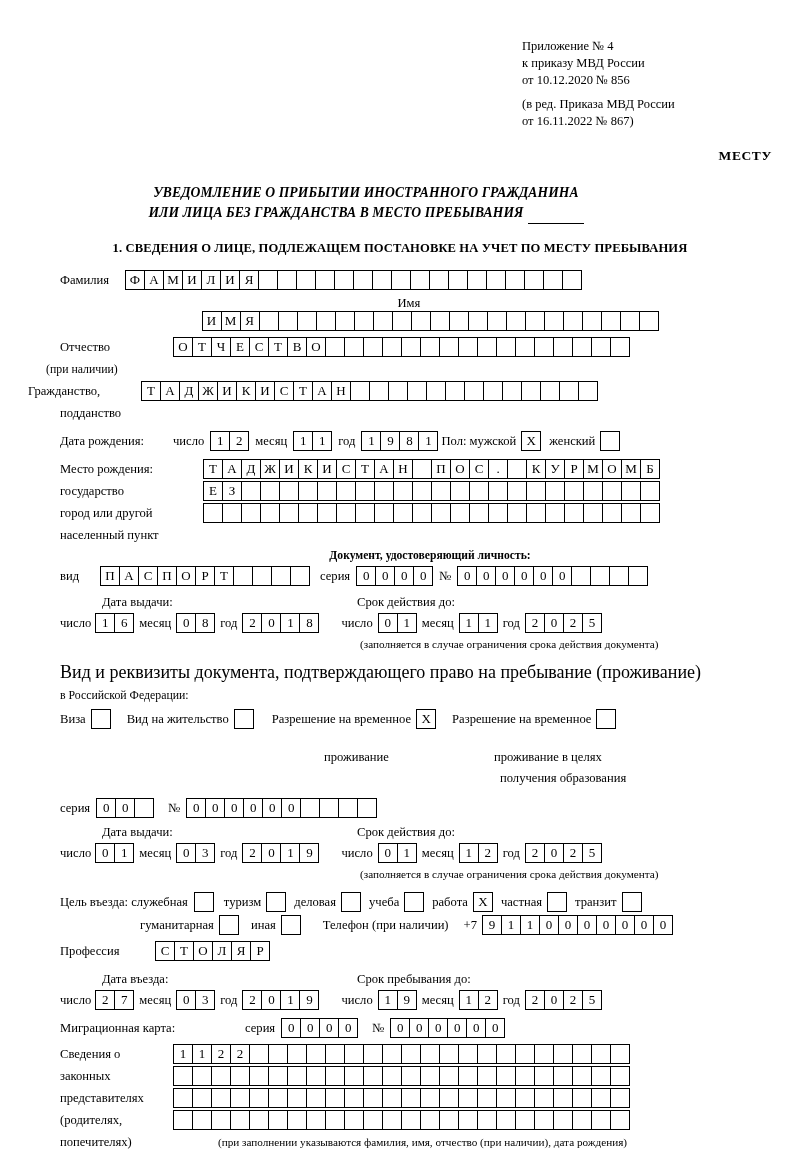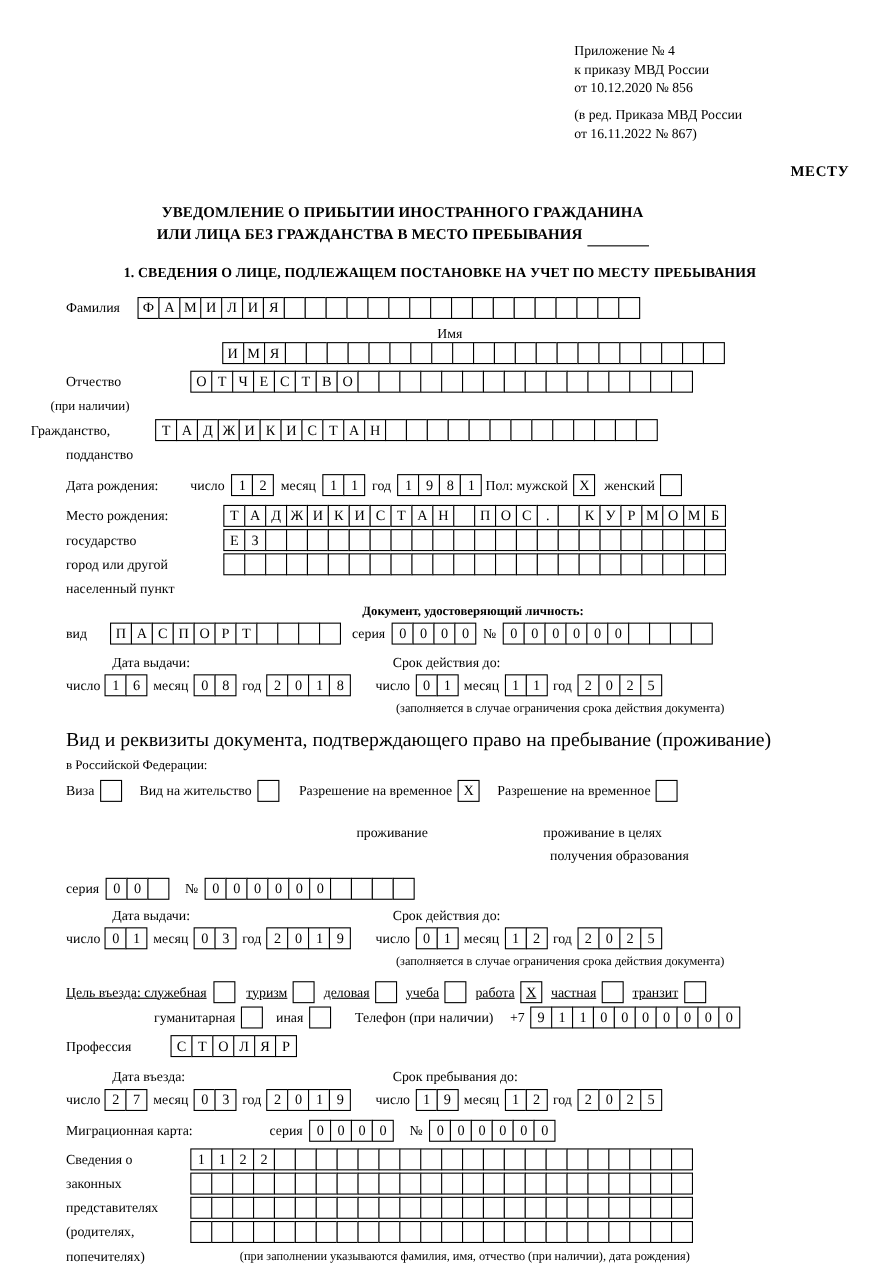--- a/index.html
+++ b/index.html
@@ -4,21 +4,21 @@
 <style>
   html,body{margin:0;padding:0;background:#fff;}
   body{width:800px;min-height:1163px;font-family:"Liberation Serif",serif;color:#000;position:relative;}
   .page{width:800px;min-height:1163px;position:relative;padding:0;box-sizing:border-box;}
 
   .hdr{position:absolute;top:38px;right:28px;width:250px;text-align:left;font-size:12.5px;line-height:1.35;}
   .hdr .l{white-space:nowrap;}
   .hdr .gap{height:7px;}
   .forma{position:absolute;top:148px;right:28px;font-size:13.5px;font-weight:bold;letter-spacing:.6px;}
 
-  .title{position:absolute;top:183px;left:0;width:732px;text-align:center;font-size:13.6px;font-weight:bold;line-height:1.5;letter-spacing:.1px;}
+  .title{position:absolute;top:183px;left:0;width:732px;text-align:center;font-size:13.6px;font-weight:bold;line-height:1.5;letter-spacing:.1px;font-style:italic;}
   .title .u{display:inline-block;border-bottom:1px solid #000;width:56px;height:12px;vertical-align:bottom;margin-left:4px;}
   .section1{position:absolute;top:241px;left:0;width:800px;text-align:center;font-size:12.6px;font-weight:bold;letter-spacing:.1px;}
 
   .body{position:absolute;top:270px;left:0;width:800px;}
   .row{display:flex;align-items:center;min-height:20px;margin:0;padding:0 0 0 60px;}
   .lbl{font-size:12.6px;white-space:nowrap;}
   .b{display:inline-block;width:20px;height:20px;border:1px solid #000;box-sizing:border-box;text-align:center;
      font-size:13px;line-height:18px;font-family:"Liberation Serif",serif;background:#fff;}
   .boxes{display:flex;}
   .boxes .b{margin-left:-1px;}
@@ -477,21 +477,21 @@
           <div class="b">0</div>
           <div class="b">2</div>
           <div class="b">5</div>
         </div>
     </div>
 
     <div class="row" style="margin-bottom:8px;">
       <div class="note" style="margin-left:300px;">(заполняется в случае ограничения срока действия документа)</div>
     </div>
 
-    <div class="row" style="margin-bottom:3px;text-decoration:underline;">
+    <div class="row" style="margin-bottom:3px;">
       <div class="lbl" style="margin-right:6px;">Цель въезда: служебная</div>
       <div class="boxes" id="cells-p-service">
           <div class="b"></div>
         </div>
       <div class="lbl" style="margin:0 5px 0 10px;">туризм</div>
       <div class="boxes" id="cells-p-tourism">
           <div class="b"></div>
         </div>
       <div class="lbl" style="margin:0 5px 0 8px;">деловая</div>
       <div class="boxes" id="cells-p-business">

